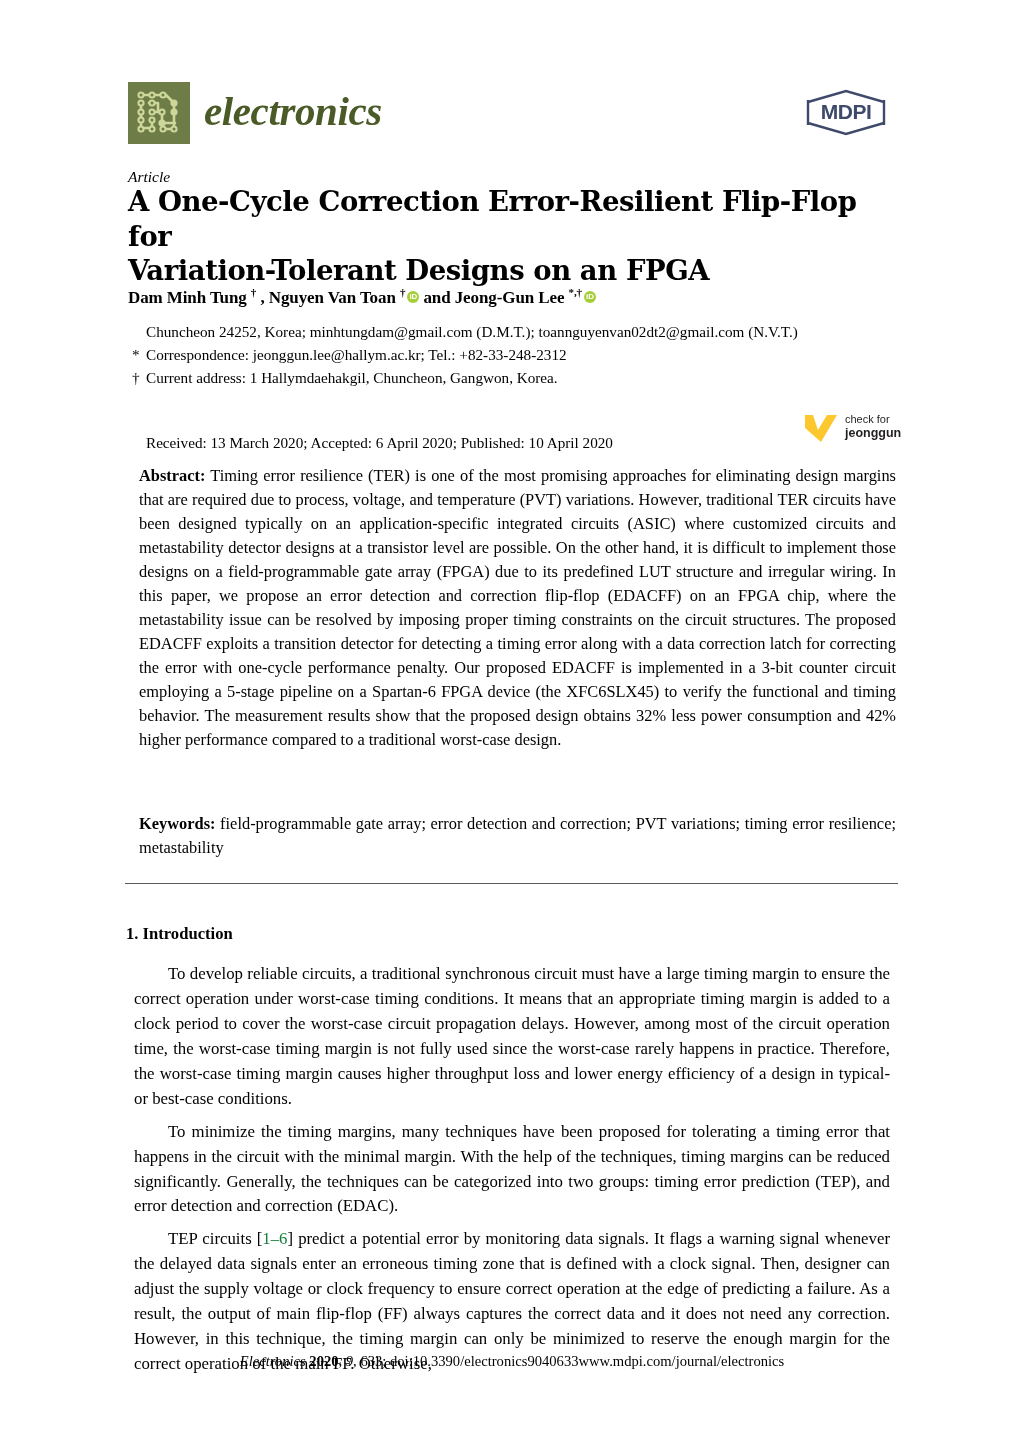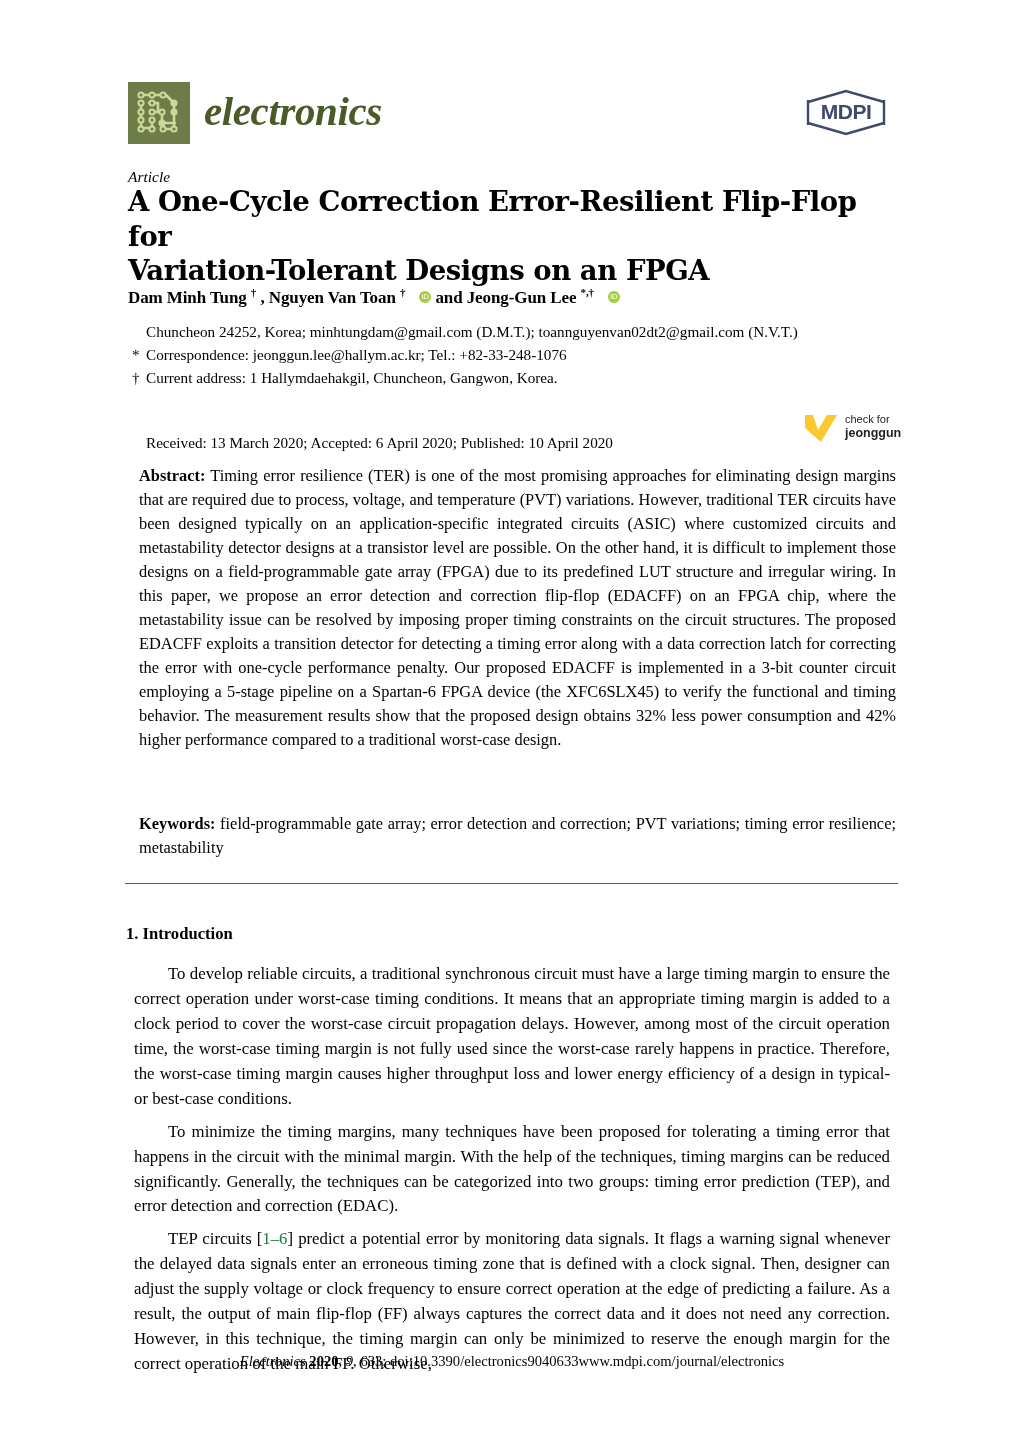--- a/index.html
+++ b/index.html
@@ -102,26 +102,26 @@
     font-weight: 700;
   }
   .orcid {
     display: inline-block;
     width: 12px;
     height: 12px;
     border-radius: 50%;
     background: #a6ce39;
     color: #ffffff;
     font-size: 8px;
-    font-weight: 400;
+    font-weight: 700;
     line-height: 12px;
     text-align: center;
     font-family: "Liberation Sans", sans-serif;
     vertical-align: 4px;
-    margin-left: 14px;
+    margin-left: 2px;
   }
 
   
   .affiliations {
     position: absolute;
     left: 146px;
     top: 320px;
     width: 752px;
     font-size: 15.2px;
     line-height: 1.52;
@@ -305,21 +305,21 @@
     <span>Variation-Tolerant Designs on an FPGA</span>
   </h1>
 
   <div class="authors">
     <span>Dam Minh Tung </span><span class="sup">†</span><span> , Nguyen Van Toan </span><span class="sup">†</span><span class="orcid">iD</span><span> and Jeong-Gun Lee </span><span class="sup">*,†</span><span class="orcid">iD</span>
   </div>
 
   <div class="affiliations">
     <div class="affil-line">Chuncheon 24252, Korea; minhtungdam@gmail.com (D.M.T.); toannguyenvan02dt2@gmail.com (N.V.T.)</div>
     <div class="affil-line">
-      <span class="affil-marker">*</span><span>Correspondence: jeonggun.lee@hallym.ac.kr; Tel.: +82-33-248-1076</span>
+      <span class="affil-marker">*</span><span>Correspondence: jeonggun.lee@hallym.ac.kr; Tel.: +82-33-248-2312</span>
     </div>
     <div class="affil-line">
       <span class="affil-marker">†</span><span>Current address: 1 Hallymdaehakgil, Chuncheon, Gangwon, Korea.</span>
     </div>
   </div>
 
   <div class="dates">Received: 13 March 2020; Accepted: 6 April 2020; Published: 10 April 2020</div>
 
   <div class="crossmark">
     <svg width="38" height="38" viewBox="0 0 38 38" aria-hidden="true">

